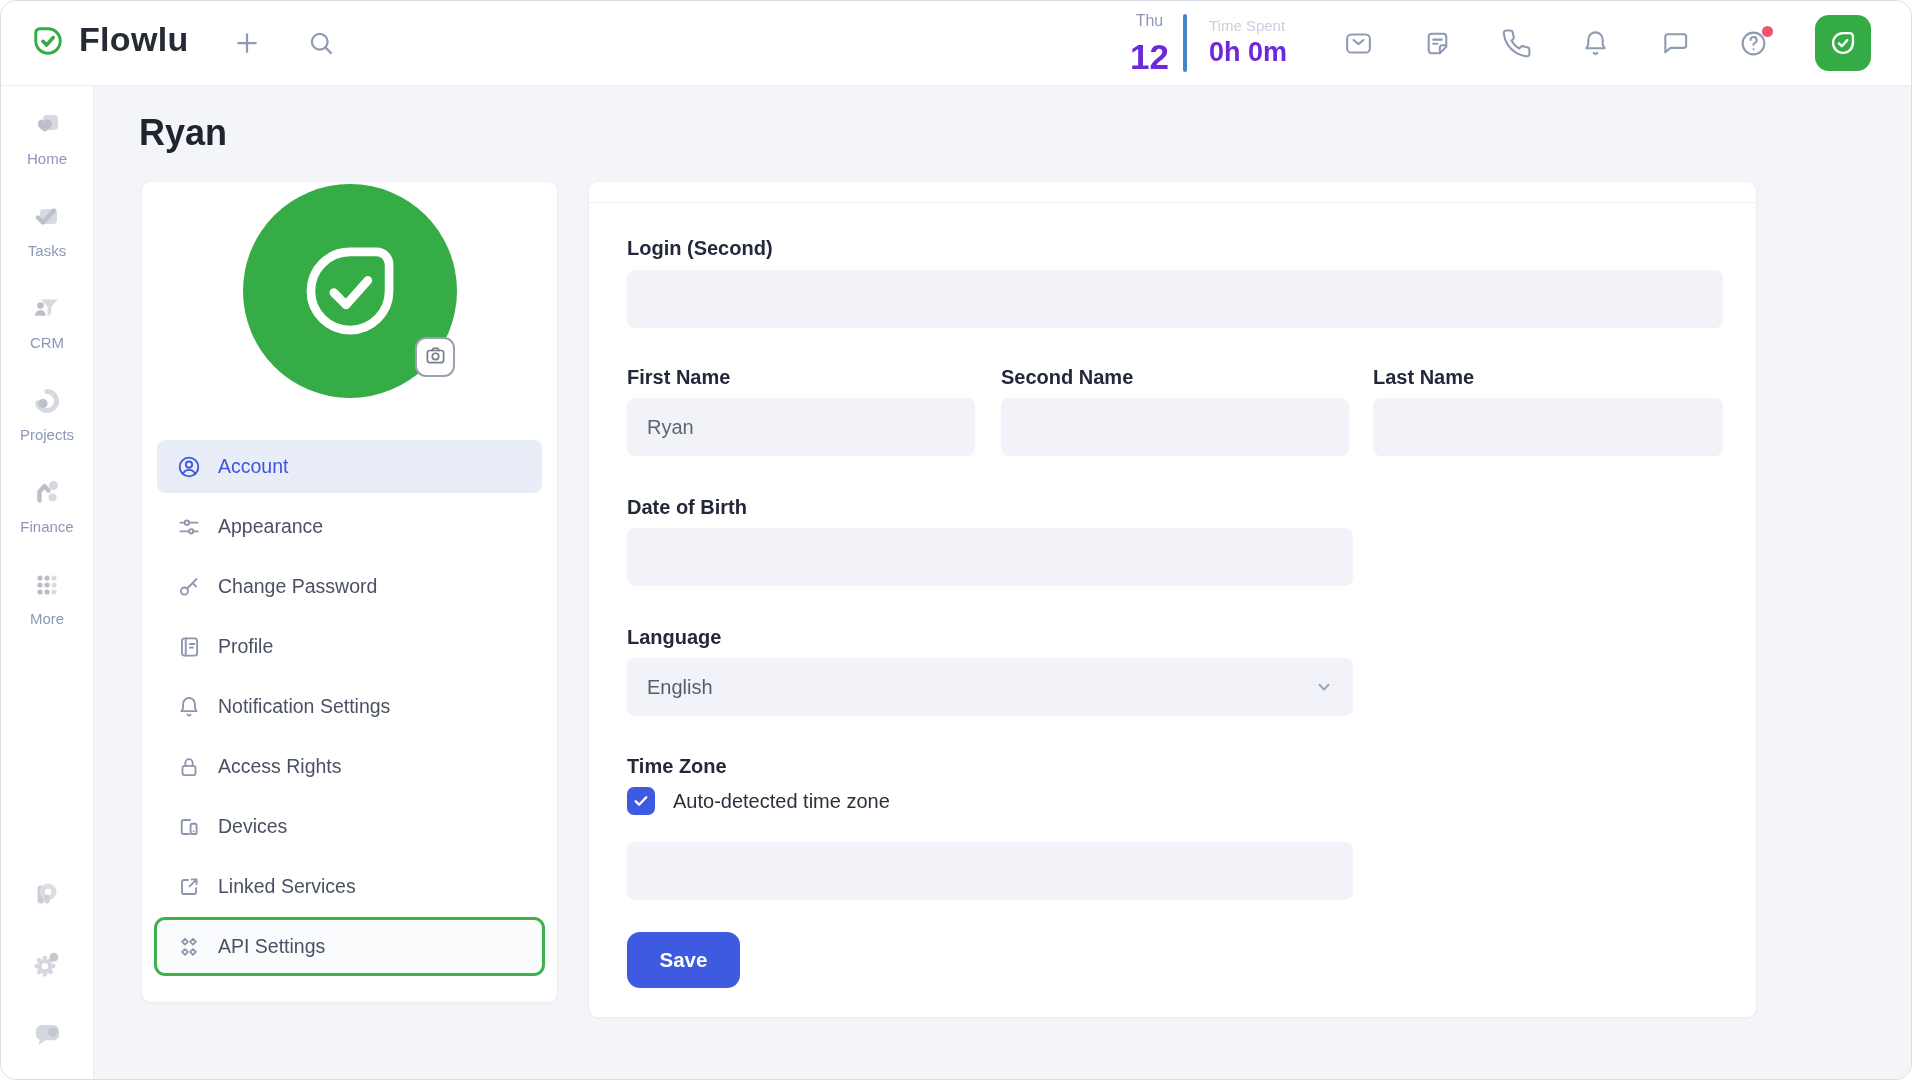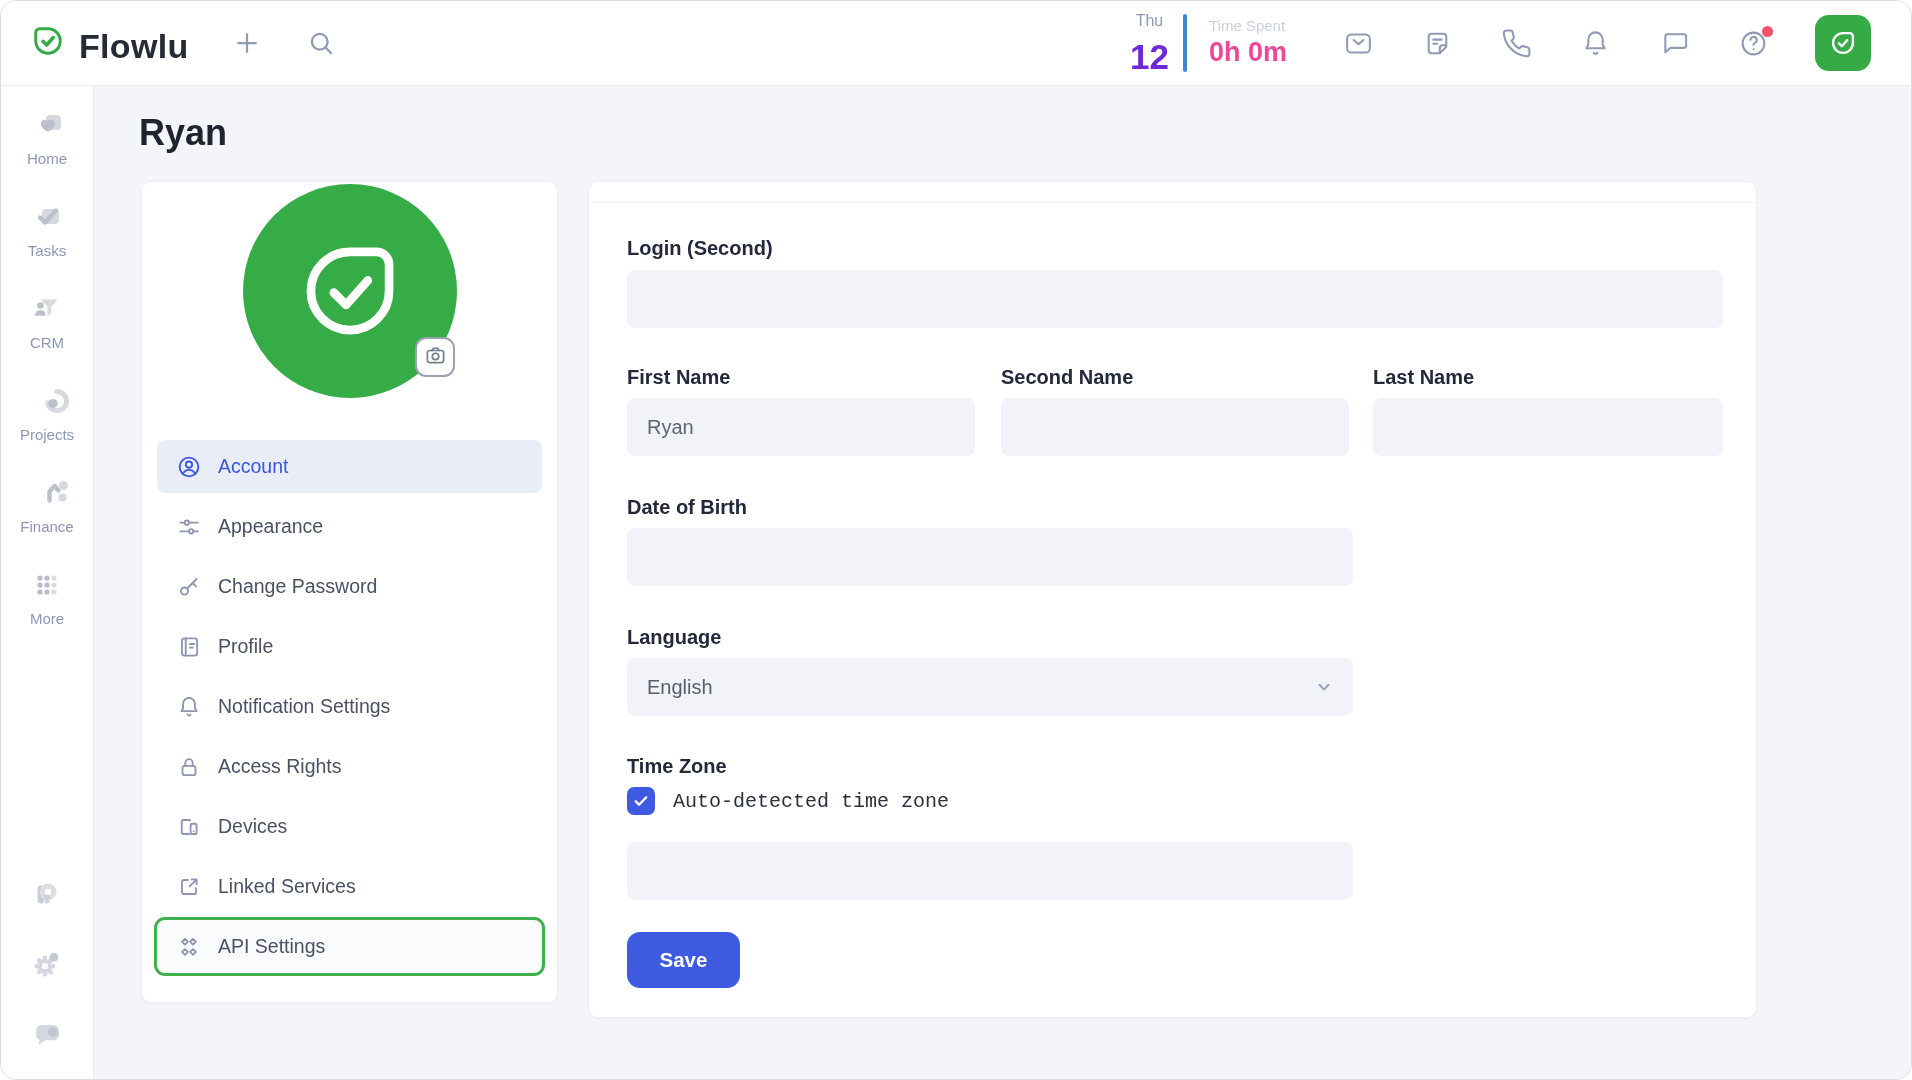--- a/index.html
+++ b/index.html
@@ -2,39 +2,39 @@
 <html><head>
 <meta charset="utf-8">
 <style>
   * { box-sizing: border-box; }
   html,body { margin:0; padding:0; background:#fff; }
   body { width:1912px; height:1080px; position:relative; font-family:"Liberation Sans", sans-serif; }
   .frame { position:absolute; inset:0; border:1px solid #d9dde4; border-radius:16px; overflow:hidden; background:#f3f5f9; }
 
   
   .topbar { position:absolute; top:0; left:0; right:0; height:85px; background:#fff; border-bottom:1px solid #eaedf2; display:flex; align-items:center; z-index:5; }
-  .brand-wrap { display:flex; align-items:flex-end; margin-left:26px; }
+  .brand-wrap { display:flex; align-items:flex-start; margin-left:26px; }
   .brand-text { font-size:34px; font-weight:700; color:#252a34; margin-left:10px; letter-spacing:.3px; }
   .tool-ic { margin-left:44px; display:flex; align-items:center; cursor:pointer; }
   .topbar-right { margin-left:auto; display:flex; align-items:center; margin-right:40px; }
   .date-block { display:flex; flex-direction:column; align-items:center; line-height:1; margin-right:14px;gap:7px; }
   .date-day { font-size:16px; color:#8d99b5; margin-bottom:3px; }
   .date-num { font-size:35px; font-weight:700; color:#6d28d9; }
   .blue-divider { width:4px; height:58px; border-radius:2px; background:#4286cf; margin-right:22px; }
   .timespent { display:flex; flex-direction:column; line-height:1.1; margin-right:56px; }
   .timespent .l1 { font-size:15px; color:#c9d0db; margin-bottom:4px; }
-  .timespent .l2 { font-size:27px; font-weight:600; color:#ec4899; }
+  .timespent .l2 { font-size:27px; font-weight:600; color:#6d28d9; }
   .tb-icons { display:flex; align-items:center; gap:48px; margin-right:46px; }
   .tb-icons .ic { position:relative; display:flex; cursor:pointer; }
   .red-dot { position:absolute; top:-2px; right:-4px; width:11px; height:11px; border-radius:50%; background:#f4516c; }
   .tb-avatar { width:56px; height:56px; border-radius:14px; background:#34ab44; display:flex; align-items:center; justify-content:center; cursor:pointer; }
 
   
   .rail { position:absolute; top:85px; bottom:0; left:0; width:93px; background:#fff; border-right:1px solid #eaedf2; display:flex; flex-direction:column; align-items:center; padding-top:22px; padding-bottom:26px; z-index:4; }
-  .rail-item { display:flex; flex-direction:column; align-items:flex-end; margin-bottom:33px; cursor:pointer; }
+  .rail-item { display:flex; flex-direction:column; align-items:center; margin-bottom:33px; cursor:pointer; }
   .rail-item .lbl { font-size:15px; color:#8d96b8; margin-top:4px; }
   .rail-bottom { margin-top:auto; display:flex; flex-direction:column; align-items:center; gap:32px; }
   .rail-bottom .ic { cursor:pointer; display:flex; }
 
   
   .content { position:absolute; left:93px; top:85px; right:0; bottom:0; background:#f3f5f9; }
   .page-title { position:absolute; left:45px; top:26px; font-size:36px; font-weight:700; color:#20242e; }
 
   .card { position:absolute; background:#fff; border:1px solid #eceef3; border-radius:10px; box-shadow:0 1px 2px rgba(20,30,60,.03); }
   .left-card { left:47px; top:95px; width:417px; height:822px; }
@@ -375,21 +375,21 @@
       <div class="f-select" style="top:476px; left:38px; width:726px;">
         <span>English</span>
         <span class="chev">
           <svg width="18" height="18" viewBox="0 0 16 16" fill="none" stroke="#9aa3b8" stroke-width="1.8" stroke-linecap="round" stroke-linejoin="round">
               <path d="M4 6l4 4.3L12 6"></path>
             </svg>
         </span>
       </div>
 
       <div class="f-label" style="top:573px; left:38px;">Time Zone</div>
-      <div class="cb-row" style="top:605px; left:38px;font-family:Liberation Mono, monospace;">
+      <div class="cb-row" style="top:605px; left:38px;">
         <span class="checkbox">
           <svg width="18" height="18" viewBox="0 0 24 24" fill="none" stroke="#ffffff" stroke-width="3.2" stroke-linecap="round" stroke-linejoin="round">
               <path d="M5 12.5l4.5 4.5L19 7"></path>
             </svg>
         </span>
         <span class="cb-label">Auto-detected time zone</span>
       </div>
       <input class="f-input" style="top: 660px; left: 38px; width: 726px;" value="">
 
       <button class="save-btn" style="top:750px; left:38px;">Save</button>

